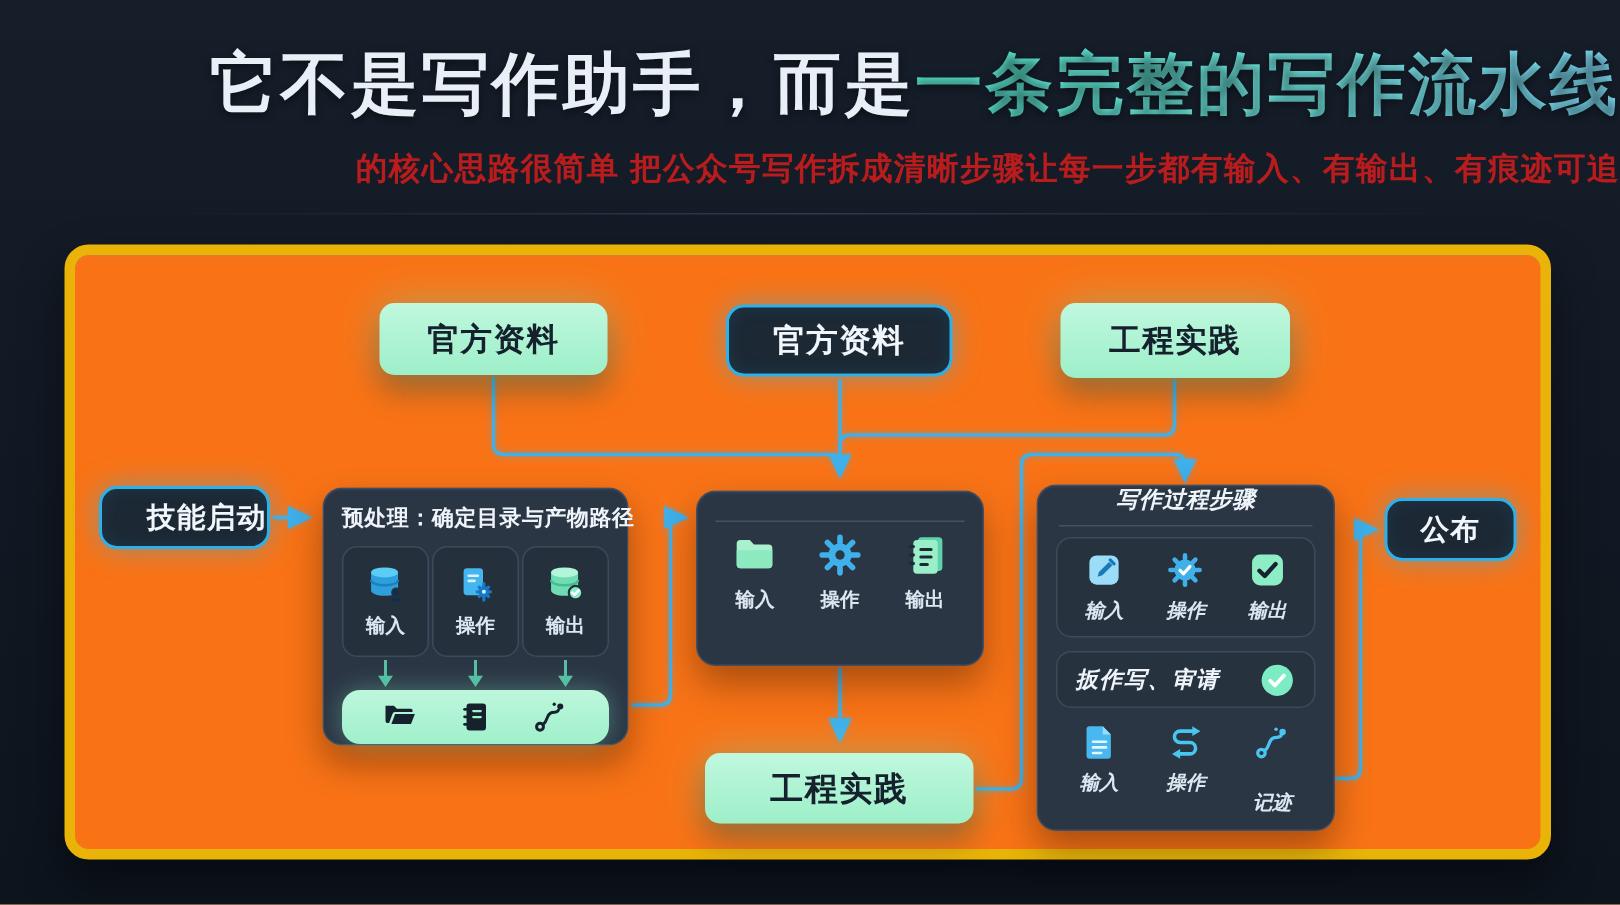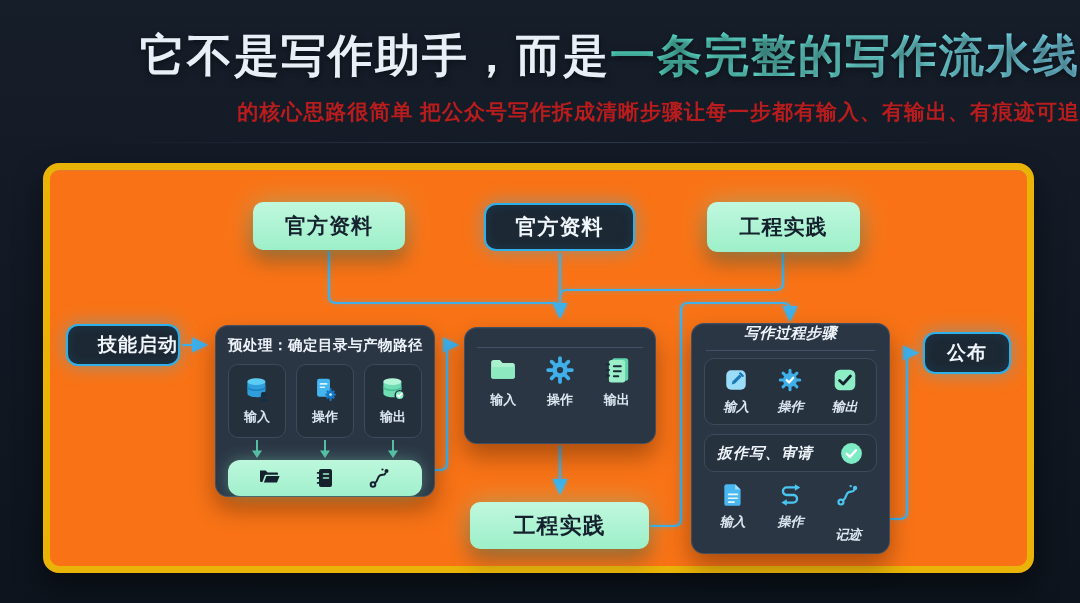--- a/index.html
+++ b/index.html
@@ -103,21 +103,21 @@
       <span>官方资料</span>
     </div>
     <div class="node mint" style="left:657px;top:32px;width:153px;height:50px;">
       <span>工程实践</span>
     </div>
 
     <div class="node outline" style="left:16px;top:154px;width:114px;height:42px;justify-content:flex-end;">
       <span>技能启动</span>
     </div>
 
-    <div class="card" style="left:165px;top:155px;width:220px;height:172px;padding:10px 12px;">
+    <div class="card" style="left:165px;top:155px;width:204px;height:172px;padding:10px 12px;">
       <div class="card-title">预处理：确定目录与产物路径</div>
       <div class="row-between" style="margin-top:9px;">
         <div class="tile">
           <svg class="icon" width="27" height="27" viewBox="0 0 24 24">
             <path d="M3 5h16v10.5c0 1.9-3.6 3.3-8 3.3s-8-1.4-8-3.3z" fill="#2f9fdc"></path>
             <ellipse cx="11" cy="5" rx="8" ry="3" fill="#5bcdf5"></ellipse>
             <path d="M3 9.5c0 1.8 3.6 3.1 8 3.1s8-1.3 8-3.1" fill="none" stroke="#1d7fc0" stroke-width="1.4"></path>
             <circle cx="17.8" cy="16.8" r="2.3" fill="#103049" stroke="#25303d" stroke-width="1.2"></circle>
             <path d="M13.8 23c.4-2.4 2-3.6 4-3.6s3.6 1.2 4 3.6z" fill="#103049" stroke="#25303d" stroke-width="1.2"></path>
           </svg>

